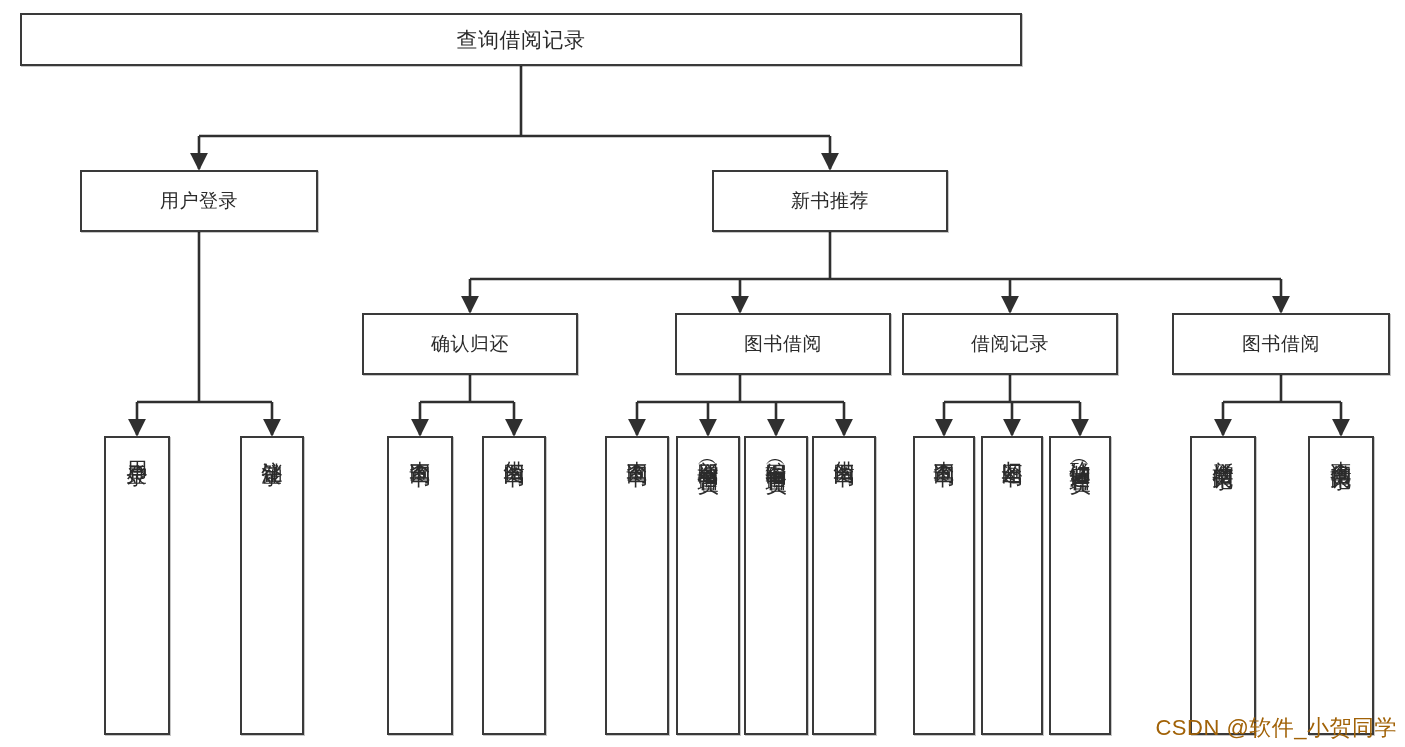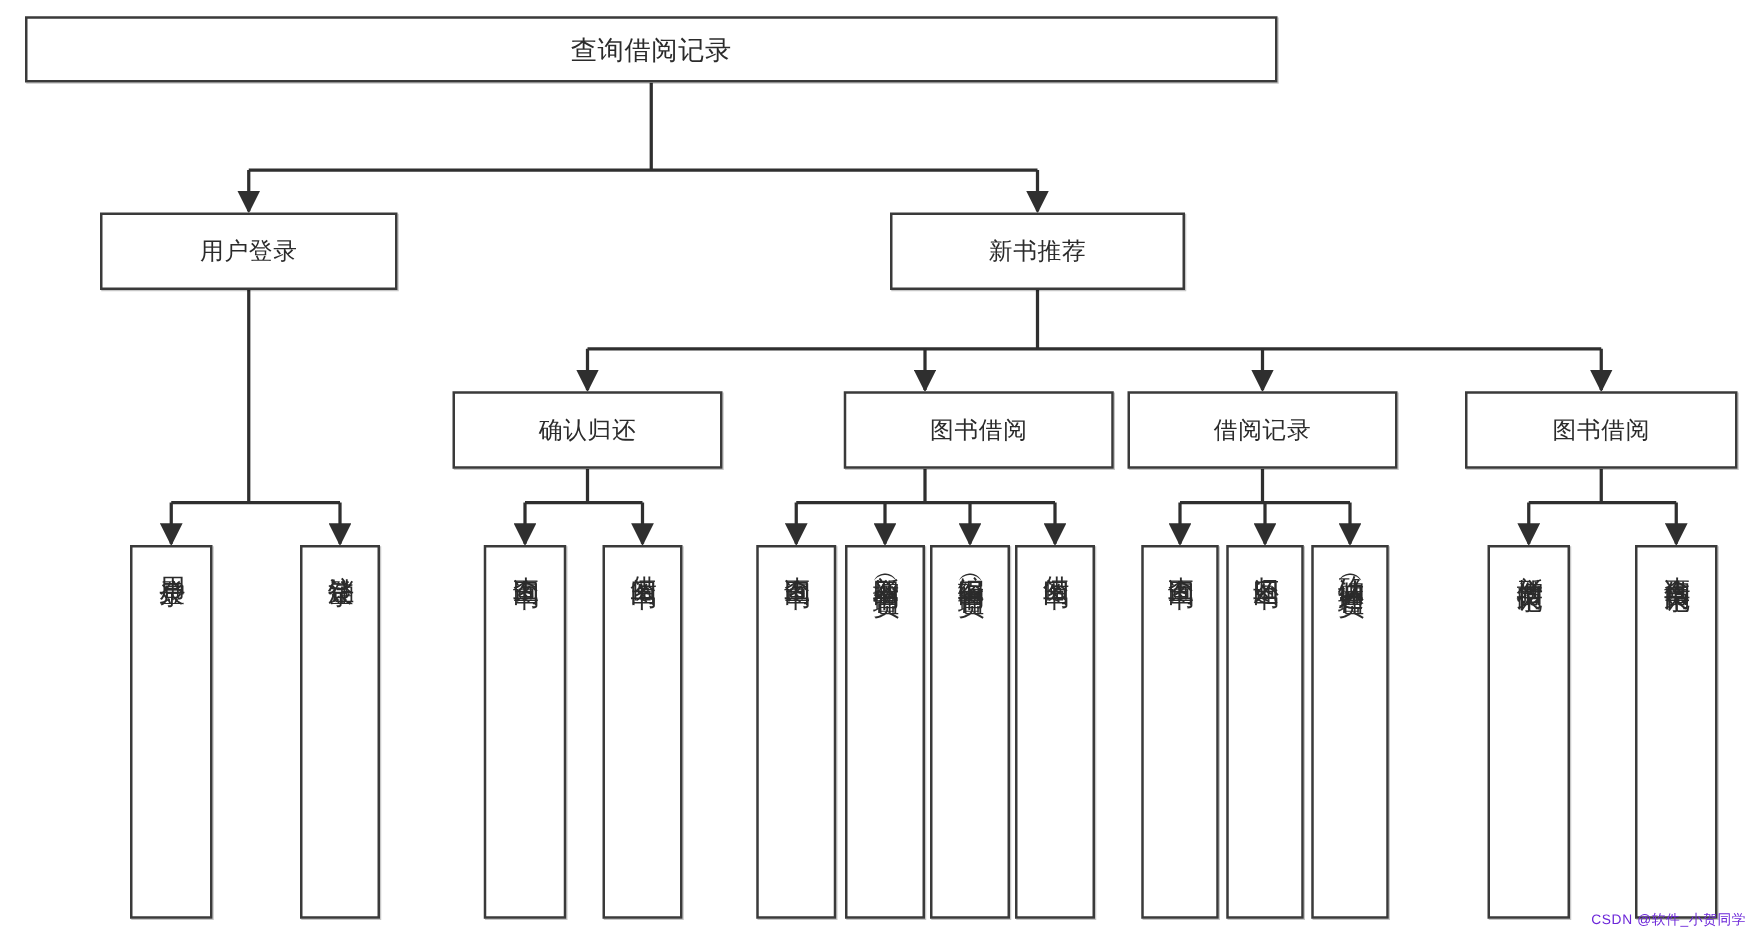--- a/index.html
+++ b/index.html
@@ -62,22 +62,22 @@
     line-height: 1.04;
     letter-spacing: 2px;
     white-space: normal;
     max-height: 100%;
   }
   
   #watermark {
     position: absolute;
     right: 8px;
     bottom: 4px;
-    font-size: 11px;
-    color: #6d28d9;
+    font-size: 22px;
+    color: #a16207;
     letter-spacing: 0.5px;
     white-space: nowrap;
     user-select: none;
   }
 </style>
 </head>
 <body>
 
 <div id="canvas">
 

